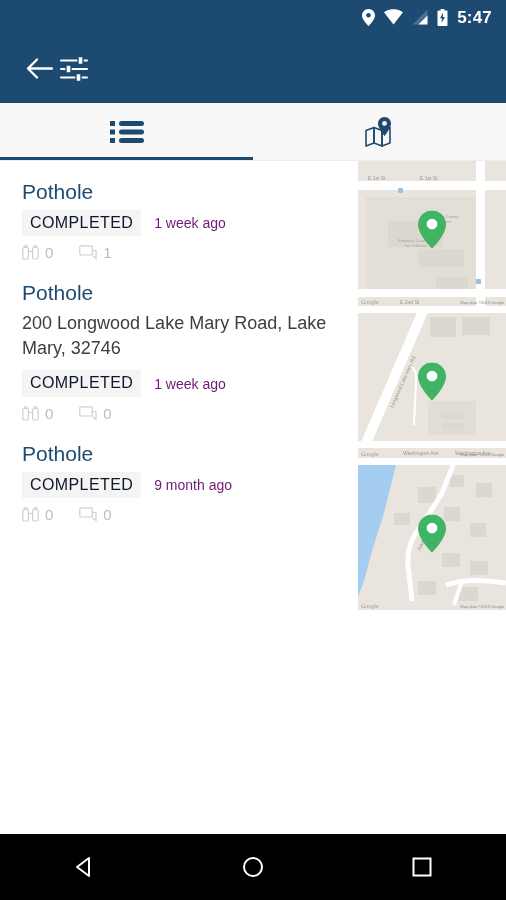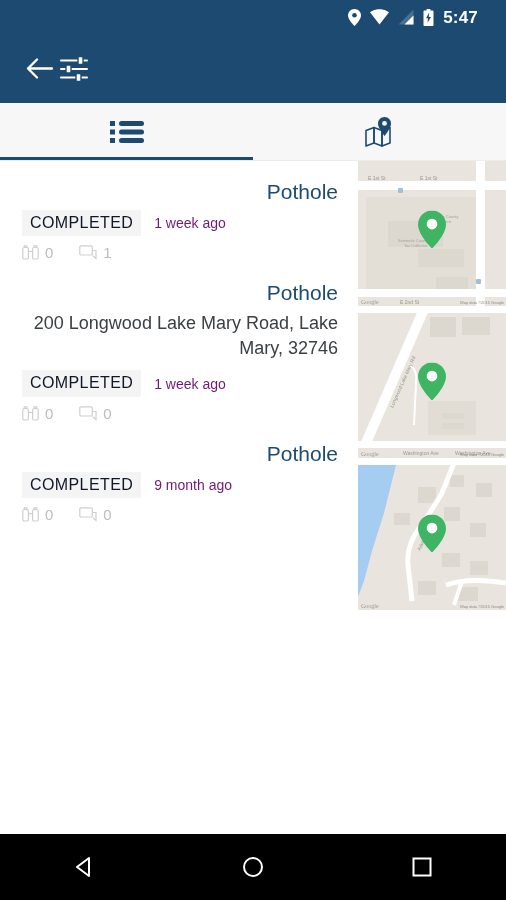--- a/index.html
+++ b/index.html
@@ -15,21 +15,21 @@
     position: relative;
   }
 
   
   .status-bar {
     height: 34px;
     background: #1d4a70;
     display: flex;
     align-items: center;
     justify-content: flex-end;
-    padding-right: 28px;
+    padding-right: 14px;
     box-sizing: border-box;
   }
   .status-icons {
     display: flex;
     align-items: center;
     gap: 9px;
   }
   .status-time {
     color: #ffffff;
     font-size: 17px;
@@ -100,21 +100,20 @@
     height: 3px;
     background: #1d4a70;
   }
 
   
   .content {
     position: relative;
     height: 694px;
     background: #ffffff;
     overflow: hidden;
-    text-align: right;
   }
   .request-list {
     position: absolute;
     left: 0;
     top: 0;
     width: 352px;
   }
   .request-item {
     padding: 18px 14px 0 22px;
     box-sizing: border-box;

